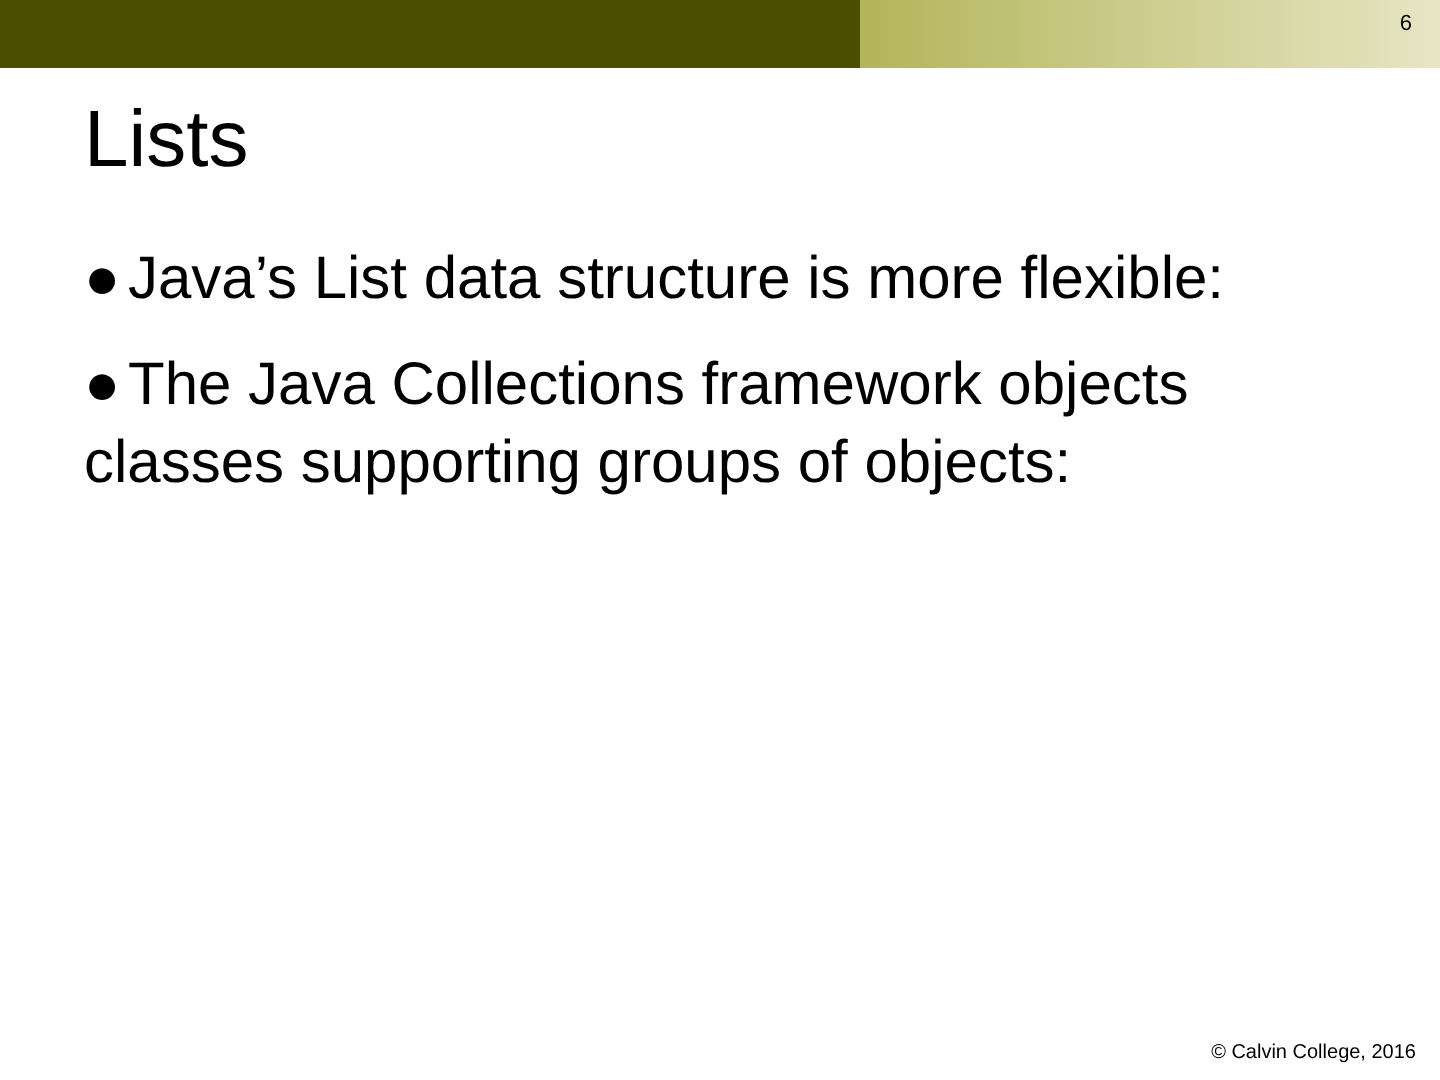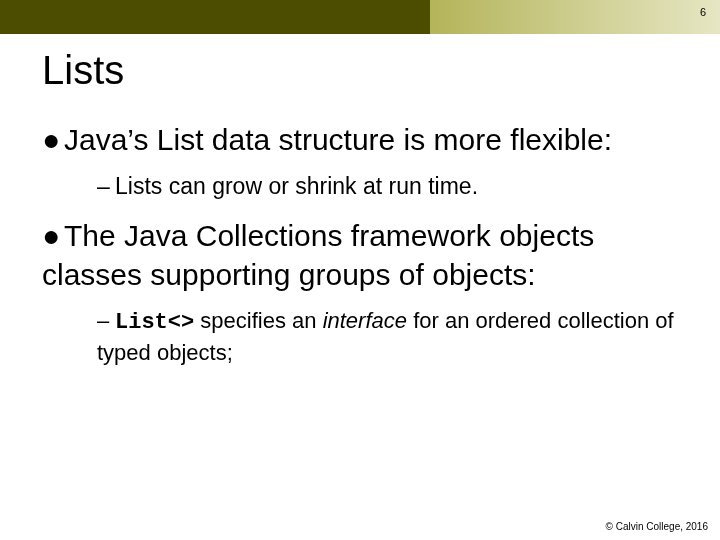--- a/index.html
+++ b/index.html
@@ -108,30 +108,24 @@
   <div class="page-number">6</div>
 
   <div class="title">Lists</div>
 
   <div class="body">
 
     <div class="l1">
       <span class="l1-bullet">●</span><span class="l1-text">Java’s List data structure is more flexible:</span>
     </div>
     <div class="sub">
-      <div class="l2">
-        <span class="l2-dash">–</span><span>Lists can grow or shrink at run time.</span>
-      </div>
     </div>
 
     <div class="l1">
       <span class="l1-bullet">●</span><span class="l1-text">The Java Collections framework objects classes supporting groups of objects:</span>
     </div>
     <div class="sub">
-      <div class="l2b">
-        <span class="l2-dash">–</span><span class="code">List&lt;&gt;</span><span> specifies an </span><span class="italic">interface</span><span> for an ordered collection of typed objects;</span>
-      </div>
     </div>
 
   </div>
 
   <div class="footer">© Calvin College, 2016</div>
 </div>
 
 </body></html>

